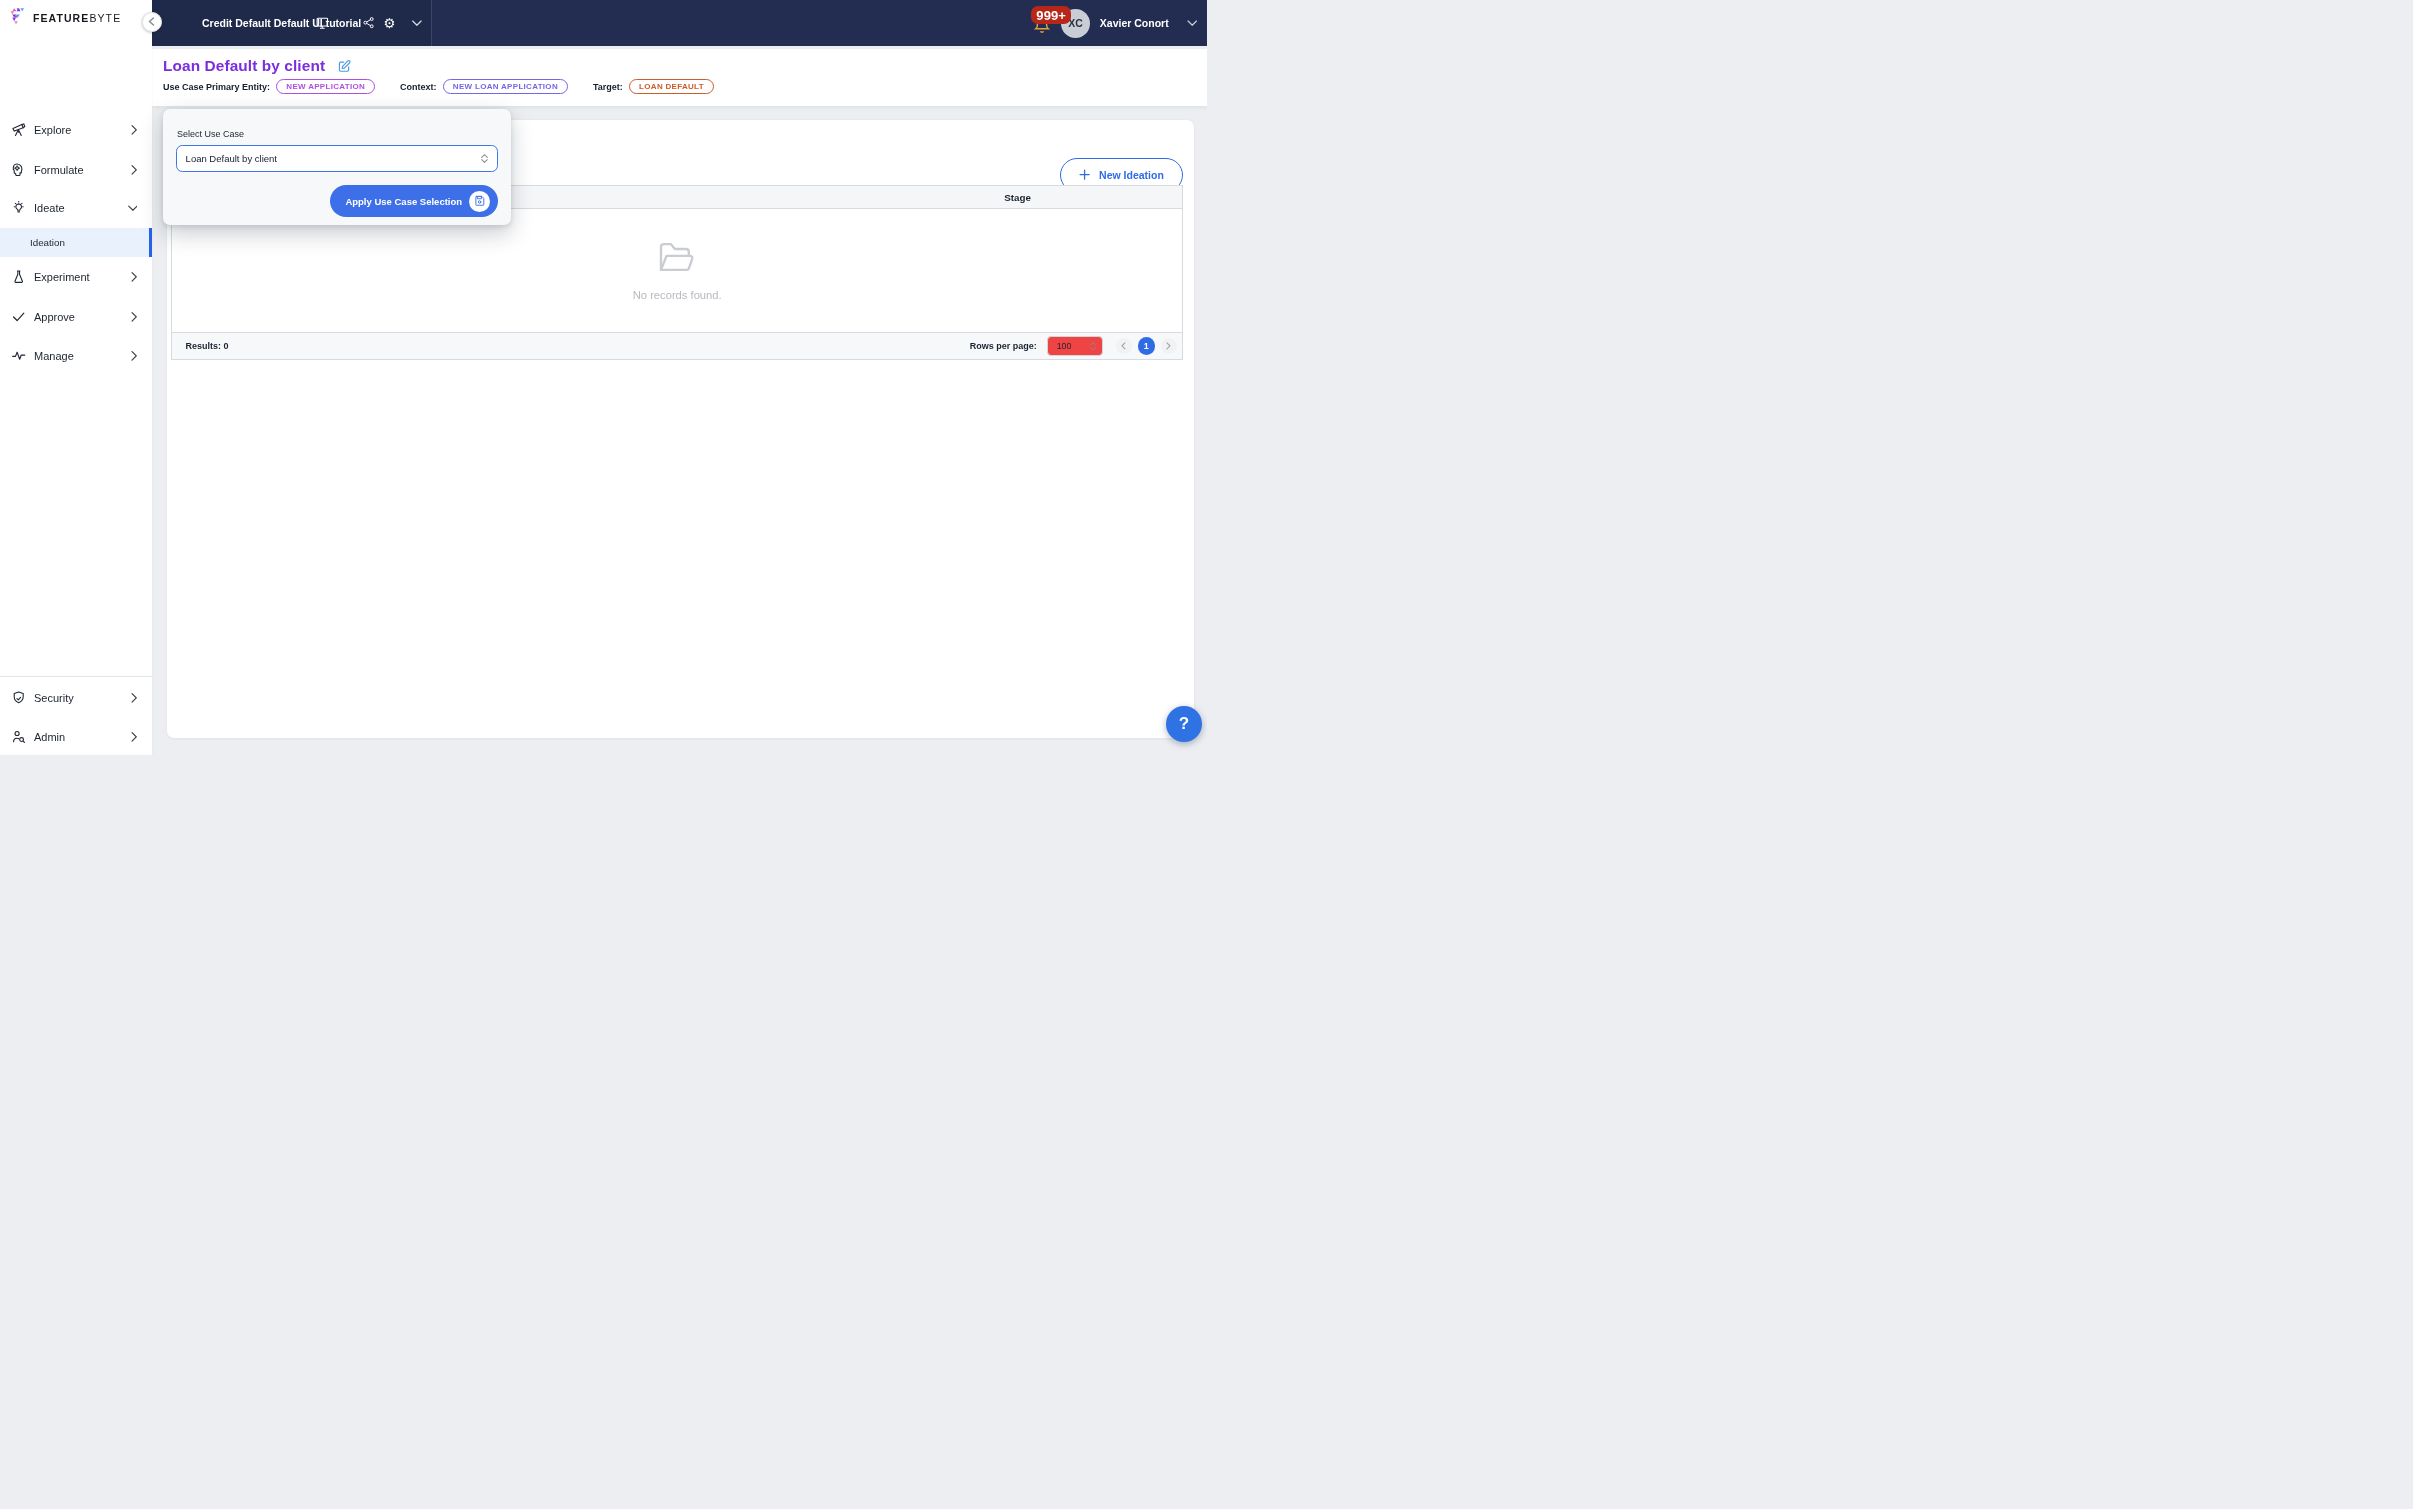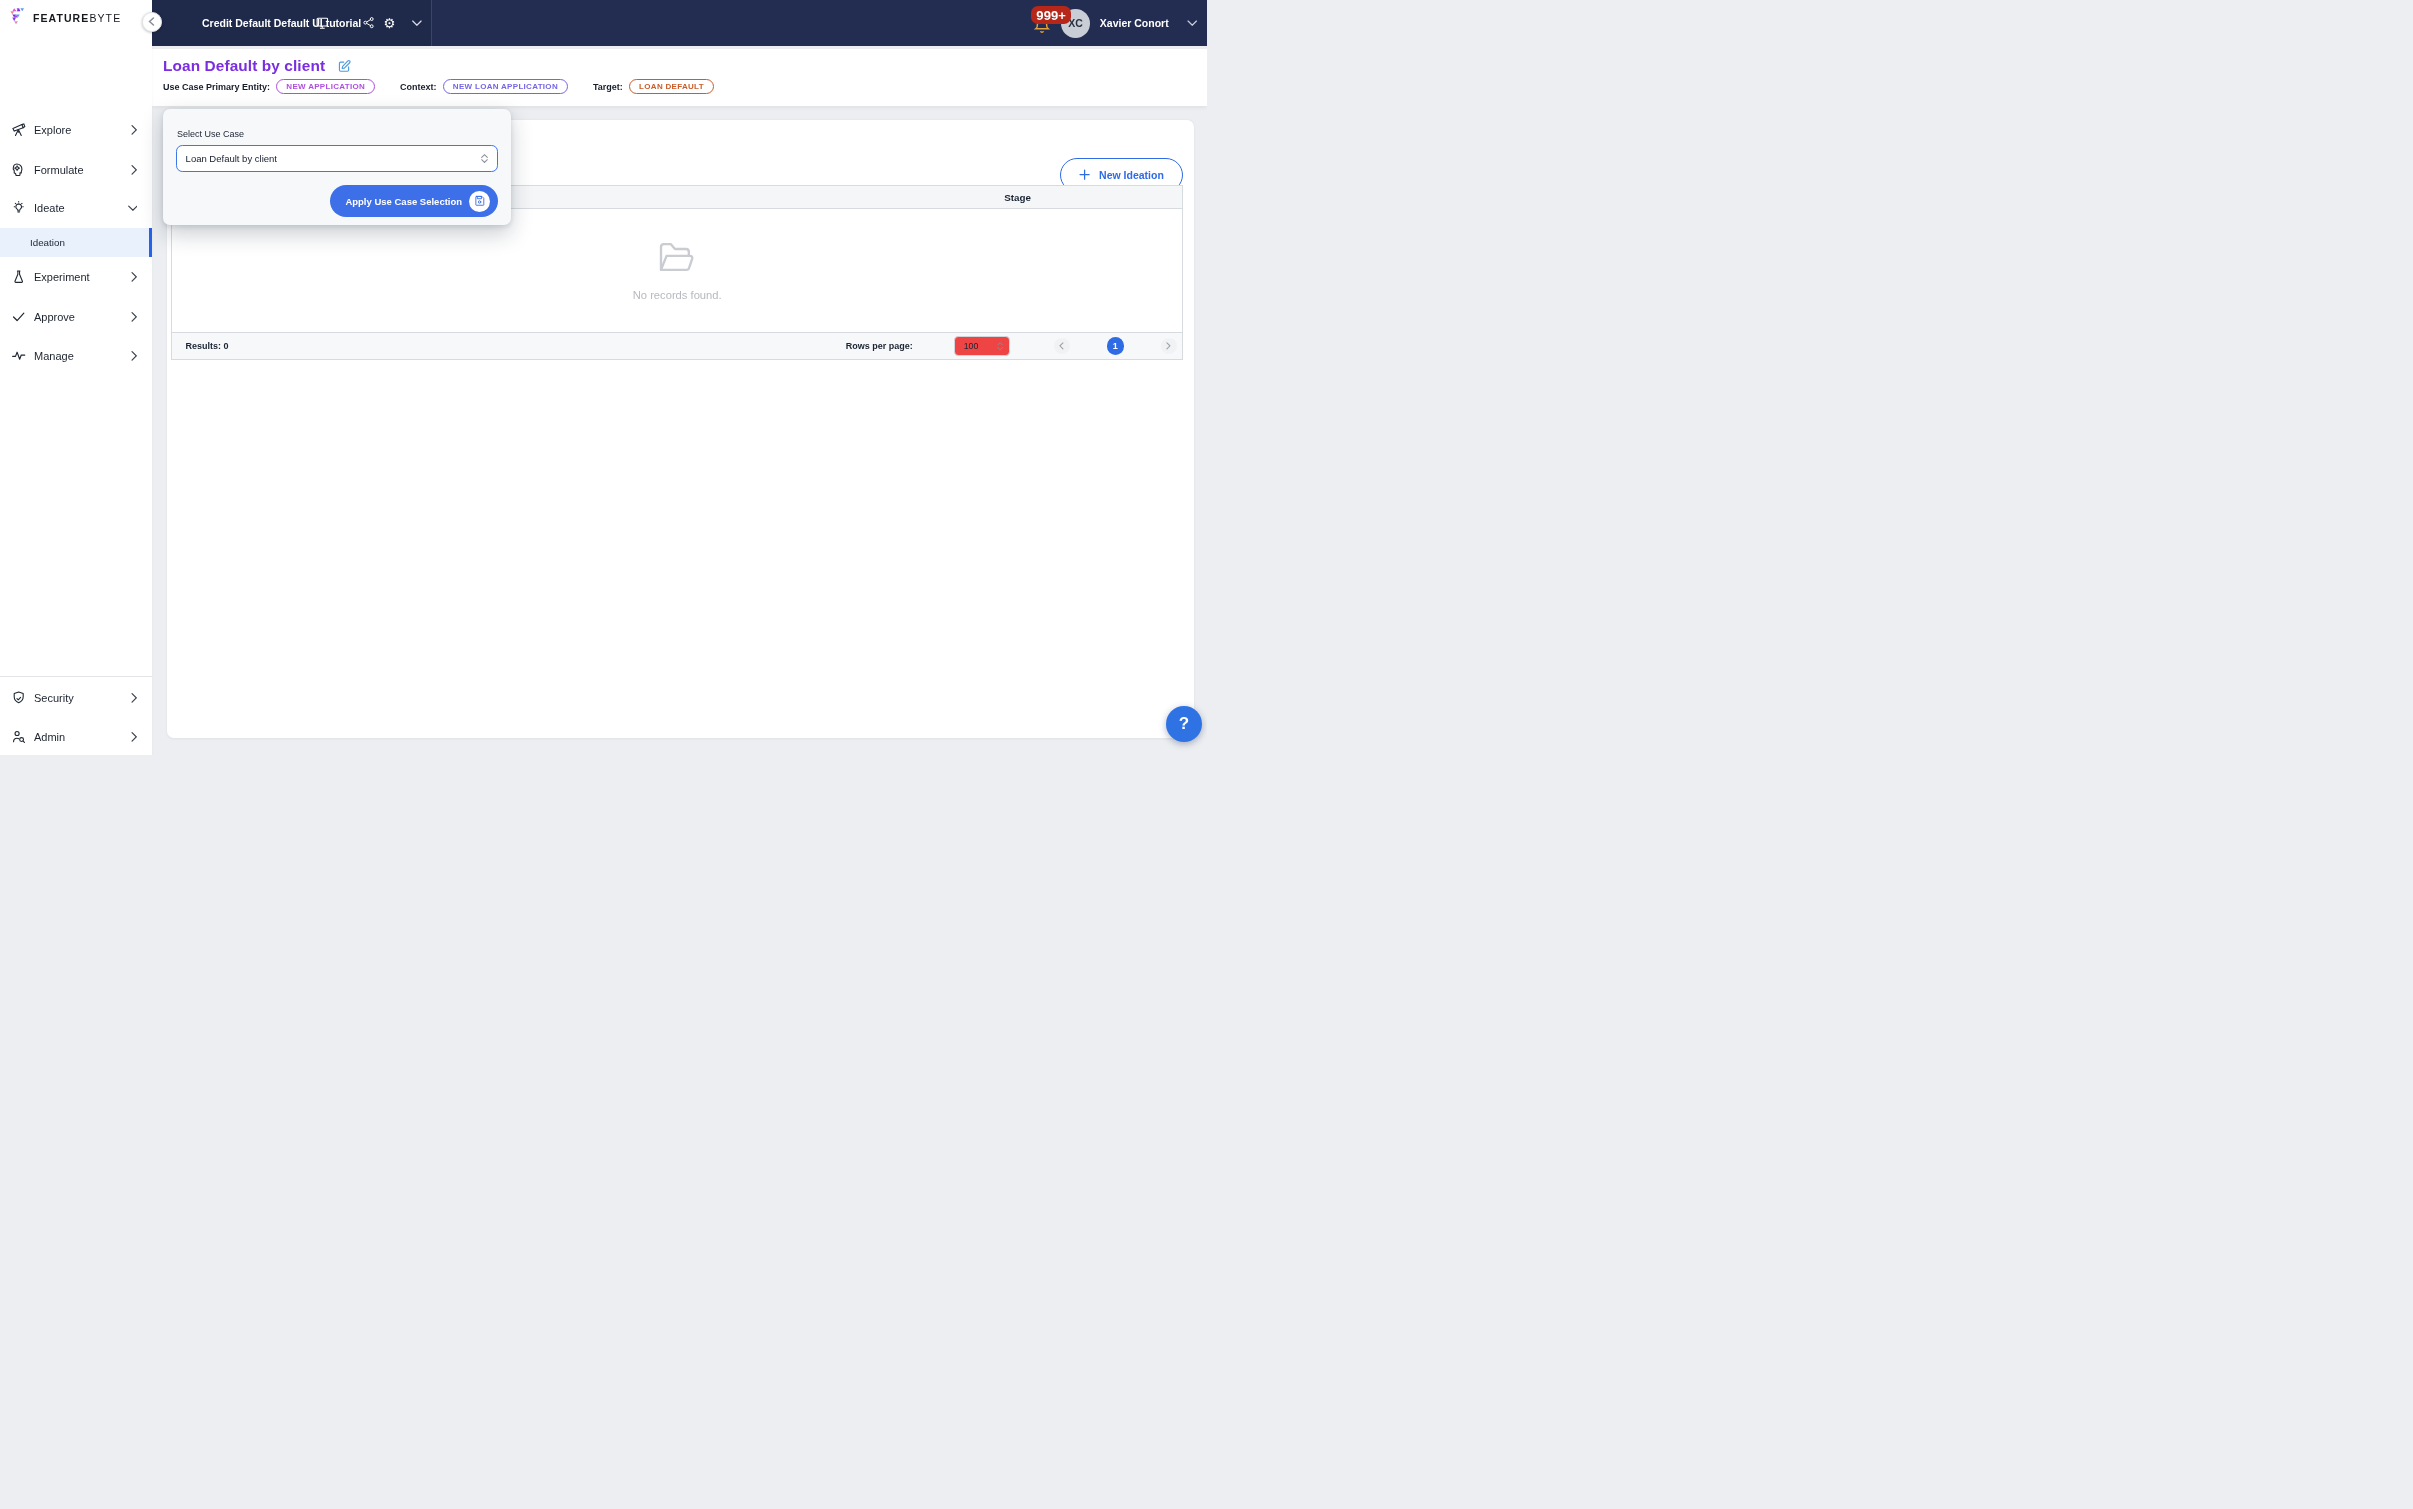--- a/index.html
+++ b/index.html
@@ -57,21 +57,21 @@
   
   .main-card { position:absolute; left:167px; top:120px; width:1027px; height:618px; background:#fff; border-radius:7px; box-shadow:0 0.7px 2.8px rgba(30,40,60,.06); }
   .new-ideation-btn { position:absolute; right:11.2px; top:38px; height:32px; padding:16px 18px; border:1.1px solid #2f6be4; border-radius:17px; background:#fff; color:#2f6be4; font-size:10.5px; font-weight:700; display:flex; align-items:center; gap:8.4px; cursor:pointer; }
   .table-box { position:absolute; left:4.2px; top:65px; width:1012px; height:175px; border:0.7px solid #d7dade; background:#fff; }
   .table-head { position:absolute; left:0; top:0; width:100%; height:23px; background:#f5f6f8; border-bottom:0.7px solid #d7dade; }
   .col-stage { position:absolute; left:832px; top:0; height:23px; display:flex; align-items:center; font-size:9.8px; font-weight:700; color:#1b2432; }
   .empty-wrap { position:absolute; left:0; top:23px; width:100%; height:125px; display:flex; flex-direction:column; align-items:center; justify-content:center; }
   .empty-text { margin-top:15.4px; font-size:11.2px; color:#b6b9bf; }
   .table-foot { position:absolute; left:0; bottom:0; width:100%; height:27px; background:#f7f8fa; border-top:0.7px solid #d7dade; display:flex; align-items:center; }
   .results { margin-left:13.3px; font-size:9px; font-weight:700; color:#1b2432; }
-  .foot-right { position:absolute; right:5.6px; display:flex; align-items:center;gap:31px; }
+  .foot-right { position:absolute; right:5.6px; display:flex; align-items:center; }
   .rpp-label { font-size:9px; font-weight:700; color:#1b2432; margin-right:10.5px; }
   .rpp-select { width:56px; height:19.6px; background:#ef4444; border:0.7px solid #d3d6db; border-radius:4.2px; display:flex; align-items:center; position:relative; cursor:pointer; }
   .rpp-select .val { margin-left:8.4px; font-size:8.8px; color:#1b2432; }
   .rpp-select .updown { position:absolute; right:6.3px; display:flex; flex-direction:column; gap:1.4px; }
   .pg-circle { width:16px; height:16px; border-radius:50%; background:#f1f2f4; display:flex; align-items:center; justify-content:center; cursor:pointer; }
   .pg-prev { margin-left:12.6px; }
   .pg-page { width:17.5px; height:17.5px; border-radius:50%; background:#2f6be4; color:#fff; font-size:9px; font-weight:600; display:flex; align-items:center; justify-content:center; margin:0 5.6px; cursor:pointer; }
 
   
   .popover { position:absolute; left:163px; top:109px; width:348px; height:116px; background:#f7f8fa; border-radius:7px; box-shadow:0 8.4px 22.4px rgba(20,30,50,.22), 0 1.4px 5.6px rgba(20,30,50,.12); z-index:40; }

